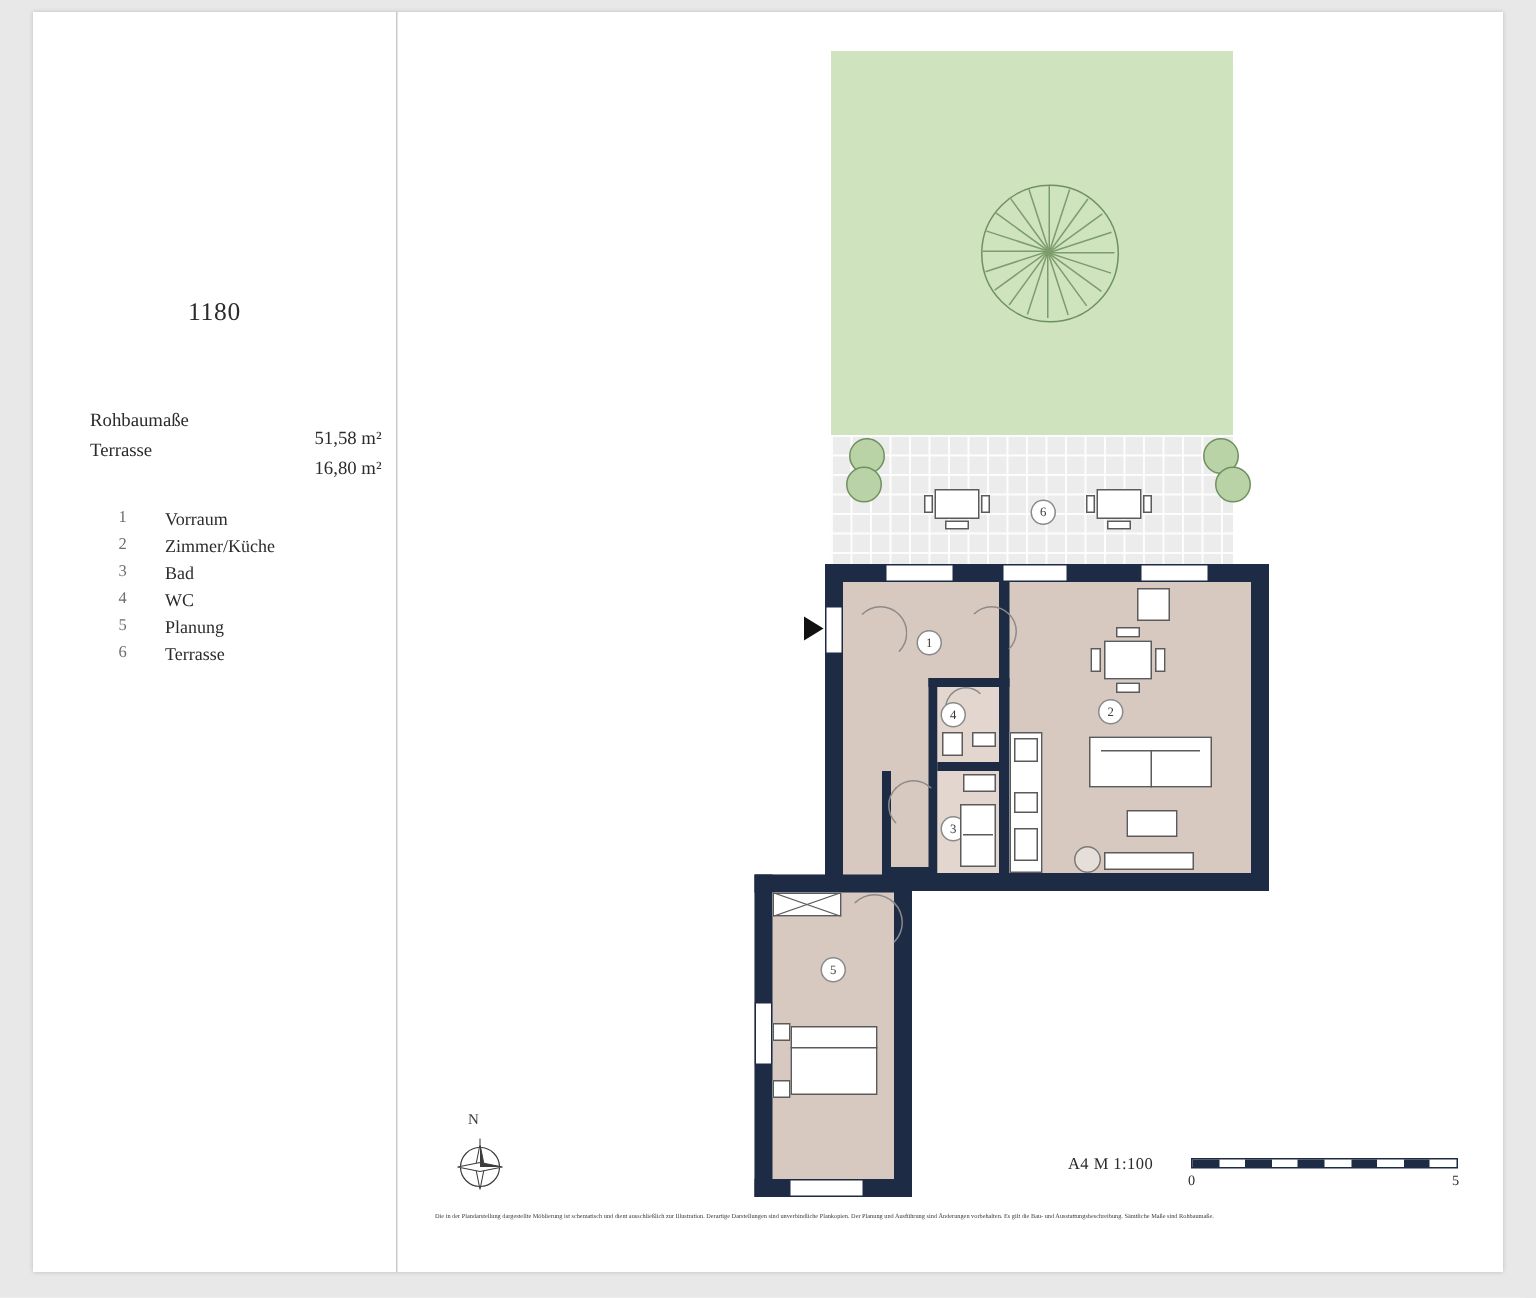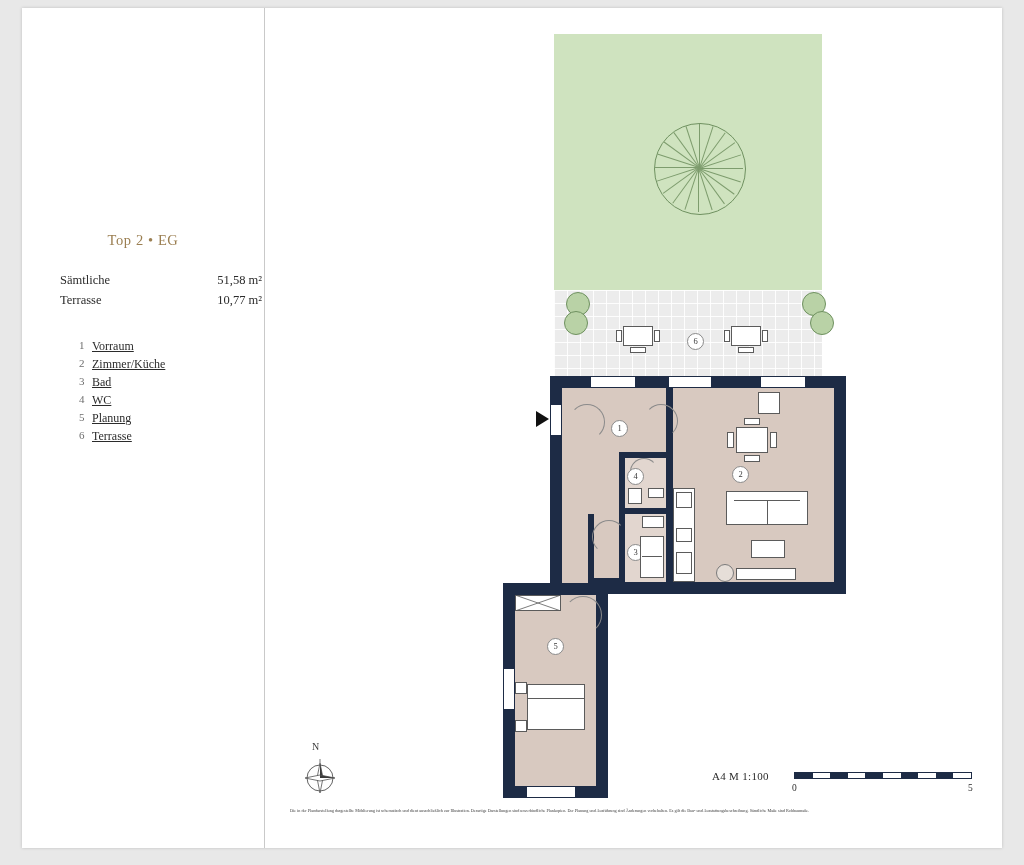--- a/index.html
+++ b/index.html
@@ -66,45 +66,44 @@
     color: #2b2b2b;
   }
   .area-row .lbl {
     position: absolute;
     left: 0;
     top: 0;
   }
   .area-row .val {
     position: absolute;
     left: 142px;
-    top: 0;
-    text-align: right;
+    top: 12px;
+    text-align: center;
     width: 60px;
   }
   #area-1 { top: 265px; }
   #area-2 { top: 285px; }
   .legend-row {
     position: absolute;
     left: 38px;
     width: 200px;
     font-size: 12px;
     color: #2b2b2b;
   }
   .legend-row .num {
     position: absolute;
     left: 19px;
     top: 0;
     color: #6e6e6e;
     font-size: 11px;
   }
   .legend-row .nm {
     position: absolute;
-    left: 32px;
+    left: 50px;
     top: 0;
-    text-decoration: underline;
   }
   
   #compass {
     position: absolute;
     left: 270px;
     top: 735px;
     width: 60px;
     height: 60px;
   }
   #compass .n-label {
@@ -303,29 +302,29 @@
 </style>
 </head>
 <body>
 
 <div id="sheet">
 
   <div id="divider"></div>
 
   <div id="info">
 
-    <div id="plan-top">Top 2 • EG</div>
+    <div id="plan-number">1180</div>
 
     <div class="area-row" id="area-1">
-      <span class="lbl">Sämtliche</span>
+      <span class="lbl">Rohbaumaße</span>
       <span class="val">51,58 m²</span>
     </div>
     <div class="area-row" id="area-2">
       <span class="lbl">Terrasse</span>
-      <span class="val">10,77 m²</span>
+      <span class="val">16,80 m²</span>
     </div>
 
     <div class="legend-row" style="top:331px">
       <span class="num">1</span>
       <span class="nm">Vorraum</span>
     </div>
     <div class="legend-row" style="top:349px">
       <span class="num">2</span>
       <span class="nm">Zimmer/Küche</span>
     </div>

